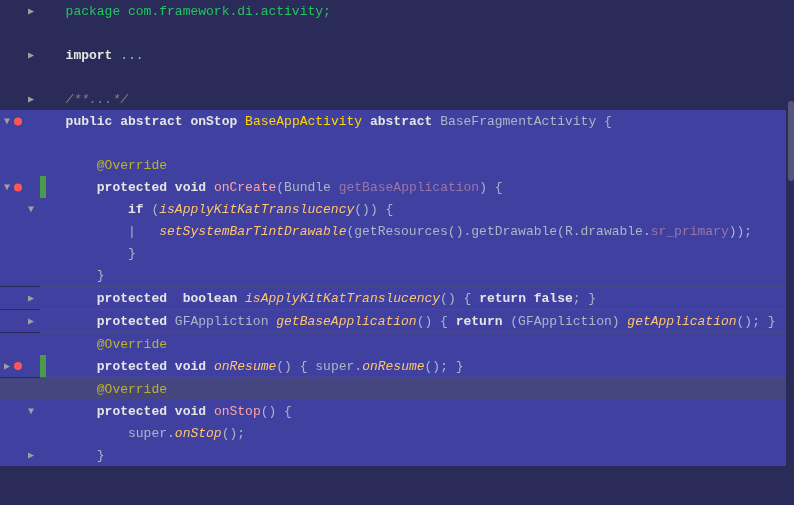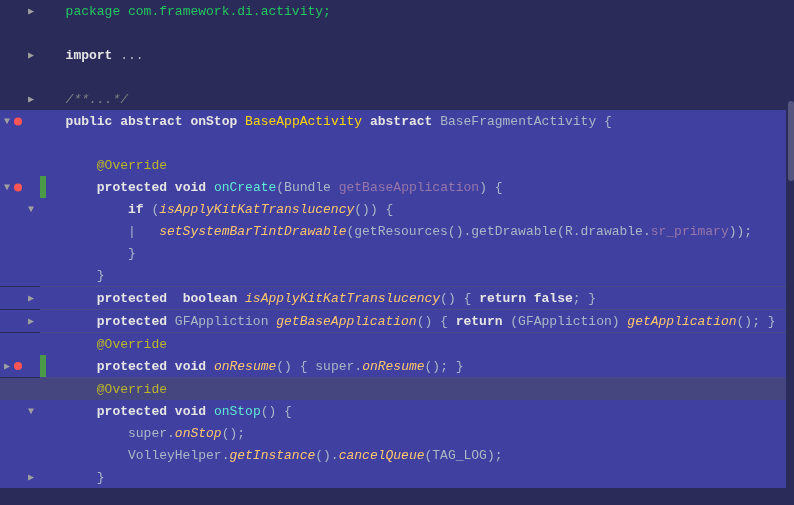--- a/index.html
+++ b/index.html
@@ -79,21 +79,21 @@
       flex: 1;
       padding-left: 4px;
       height: 100%;
       display: flex;
       align-items: center;
     }
 
     
     .kw { color: #e5e5e5; font-weight: bold; }
     .class-name-highlight { color: #ffd700; }
-    .method { color: #5eead4; margin-top: 45px; }
+    .method { color: #fca5a5; margin-top: 45px; }
     .method-italic { color: #ffc66d; font-style: italic; margin-top: 16px; }
     .annotation { color: #bbb529; }
     .comment { color: #808080; font-style: italic; }
     .param { color: #9876aa; }
     .field { color: #9876aa; }
 
     @keyframes blink {
       0%, 50% { opacity: 1; }
       51%, 100% { opacity: 0; }
     }
@@ -308,27 +308,20 @@
     </div>
 
     <div class="line selected">
       <div class="gutter"></div>
       <div class="left-bar"></div>
       <div class="code-content">
         <span>&nbsp;&nbsp;&nbsp;&nbsp;&nbsp;&nbsp;&nbsp;&nbsp;&nbsp;&nbsp;super.<span class="method-italic">onStop</span>();</span>
       </div>
     </div>
 
-    <div class="line selected">
-      <div class="gutter"></div>
-      <div class="left-bar"></div>
-      <div class="code-content">
-        <span>&nbsp;&nbsp;&nbsp;&nbsp;&nbsp;&nbsp;&nbsp;&nbsp;&nbsp;&nbsp;VolleyHelper.<span class="method-italic">getInstance</span>().<span class="method-italic">cancelQueue</span>(TAG_LOG);</span>
-      </div>
-    </div>
 
     <div class="line selected">
       <div class="gutter">
         <span class="fold-arrow">▶</span>
       </div>
       <div class="left-bar"></div>
       <div class="code-content">
         <span>&nbsp;&nbsp;&nbsp;&nbsp;&nbsp;&nbsp;}</span>
       </div>
     </div>

